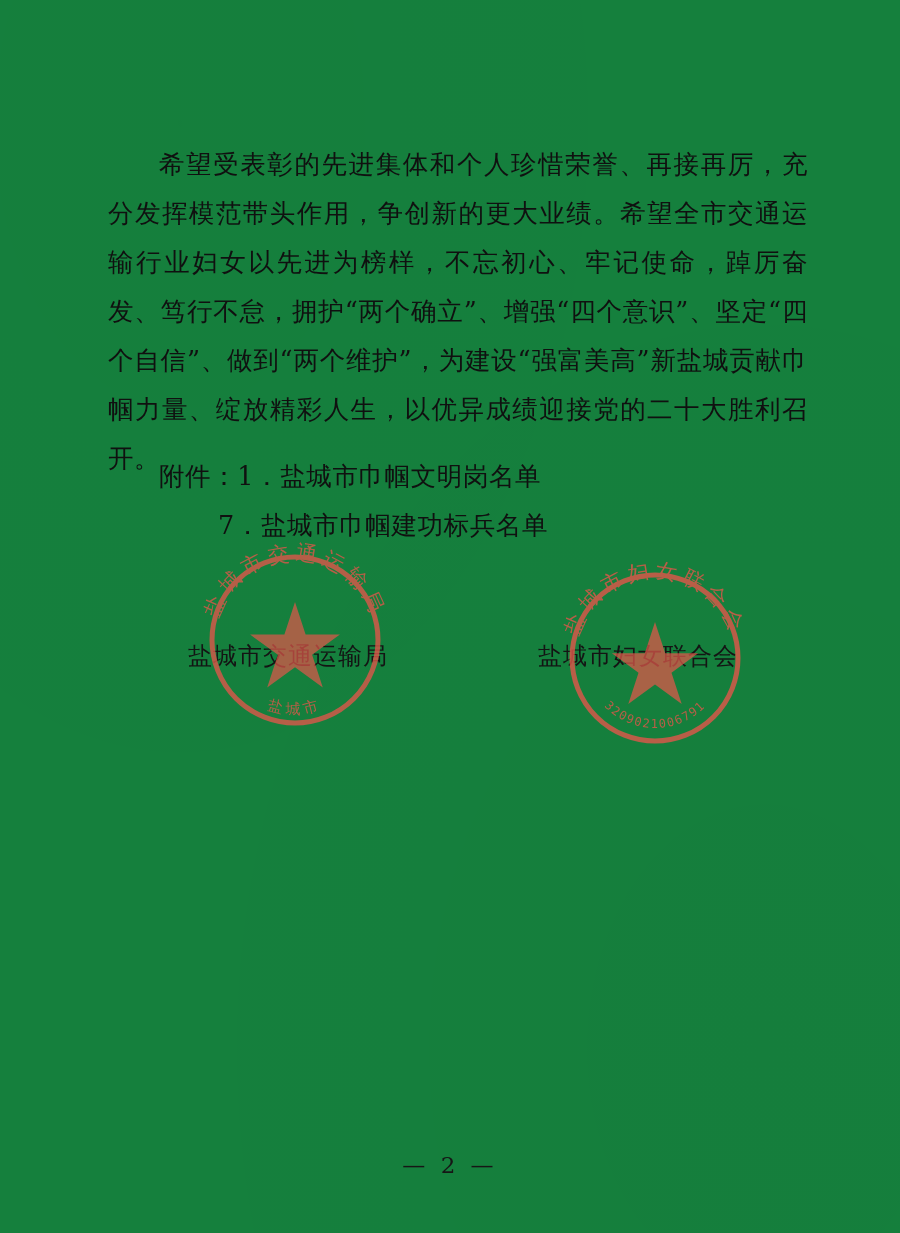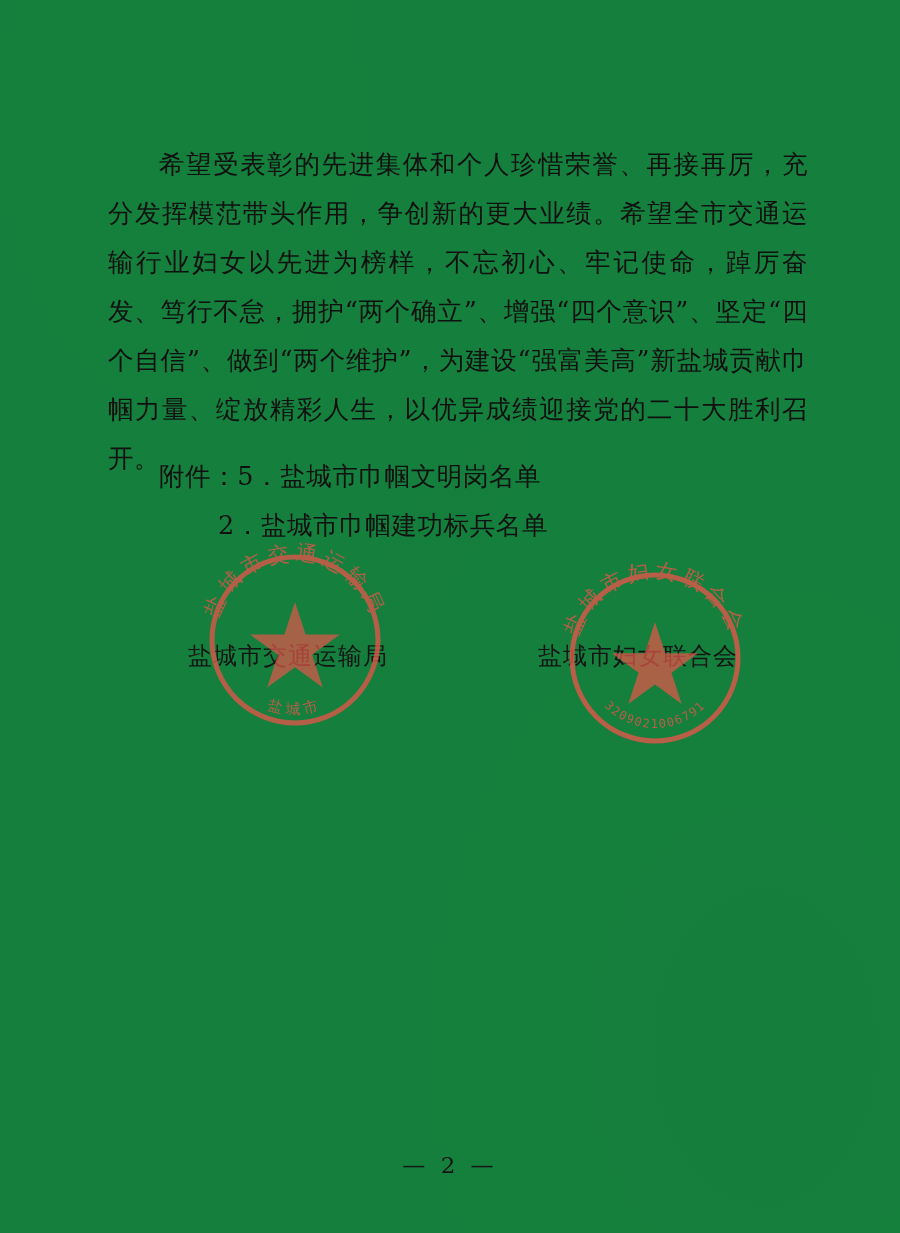--- a/index.html
+++ b/index.html
@@ -120,22 +120,22 @@
 </head>
 <body>
 
 <div class="page">
 
   <div class="body-text">
     <p>希望受表彰的先进集体和个人珍惜荣誉、再接再厉，充分发挥模范带头作用，争创新的更大业绩。希望全市交通运输行业妇女以先进为榜样，不忘初心、牢记使命，踔厉奋发、笃行不怠，拥护“两个确立”、增强“四个意识”、坚定“四个自信”、做到“两个维护”，为建设“强富美高”新盐城贡献巾帼力量、绽放精彩人生，以优异成绩迎接党的二十大胜利召开。</p>
   </div>
 
   <div class="attach-block">
-    <p class="attach-line-1">附件：5．盐城市巾帼文明岗名单</p>
-    <p class="attach-line-2">2．盐城市巾帼建功标兵名单</p>
+    <p class="attach-line-1">附件：1．盐城市巾帼文明岗名单</p>
+    <p class="attach-line-2">7．盐城市巾帼建功标兵名单</p>
   </div>
 
   <div class="signature-area">
     <div class="sig-left">盐城市交通运输局</div>
     <div class="sig-right">盐城市妇女联合会</div>
   </div>
 
   <div class="seal seal-left">
     <svg viewBox="0 0 220 220" width="220" height="220" aria-hidden="true">
       <defs>

